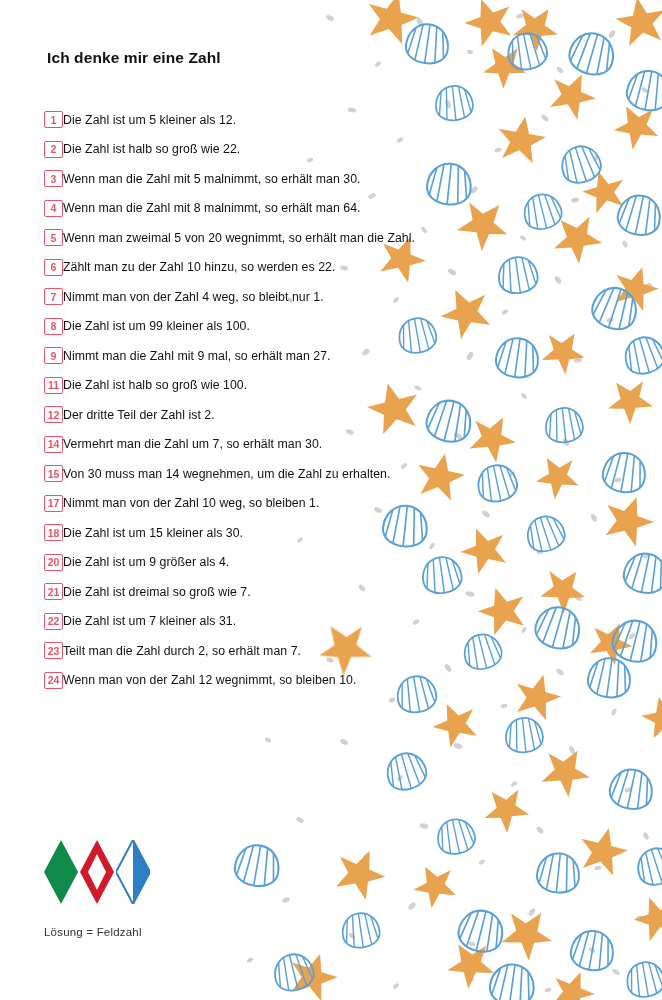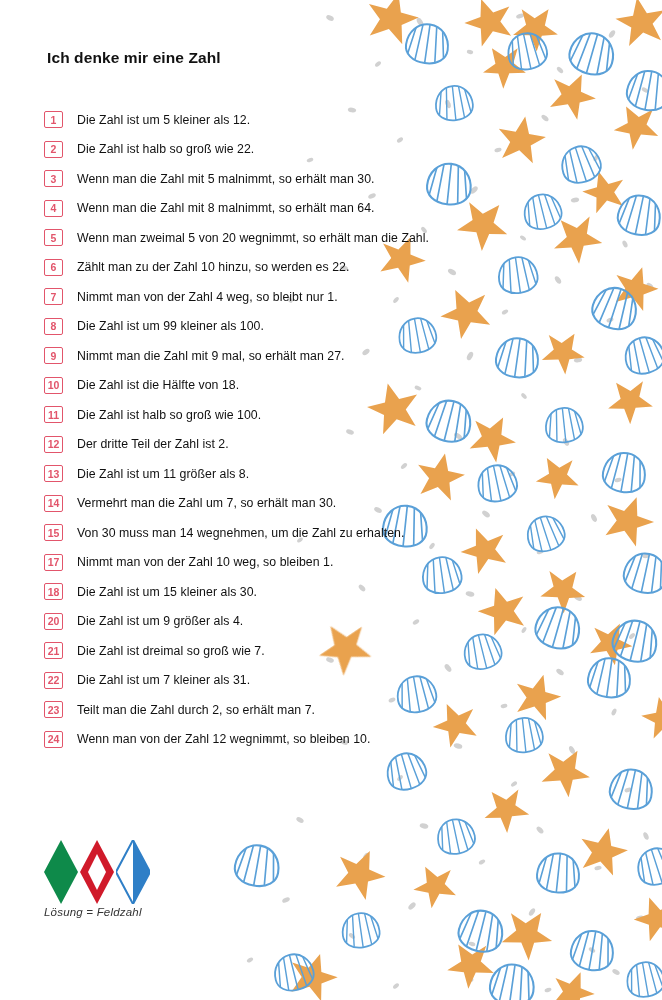--- a/index.html
+++ b/index.html
@@ -66,21 +66,20 @@
     color: #e2556b;
     font-size: 10.5px;
     font-weight: bold;
     display: flex;
     align-items: center;
     justify-content: center;
     box-sizing: border-box;
   }
 
   .task-text {
-    margin-left: 14px;
     font-size: 12.3px;
     color: #111111;
     white-space: nowrap;
     letter-spacing: 0.05px;
   }
 
   
   #solution-block {
     position: absolute;
     top: 838px;
@@ -93,25 +92,24 @@
     height: 68px;
   }
   .diamond {
     width: 34px;
     height: 64px;
     margin-right: 2px;
     position: relative;
   }
   .diamond svg { display: block; }
   #solution-label {
-    margin-top: 0;
+    margin-top: 20px;
     font-size: 11.5px;
     color: #333333;
     letter-spacing: 0.2px;
-    font-style: italic;
   }
 </style>
 </head>
 <body>
 
 <svg id="bg-decor" viewBox="0 0 662 1000" xmlns="http://www.w3.org/2000/svg">
   <defs>
 
     <symbol id="starfish" viewBox="-50 -50 100 100">
       <path d="M0,-46 L13,-14 L46,-14 L20,7 L30,40 L0,20 L-30,40 L-20,7 L-46,-14 L-13,-14 Z" fill="#e8a košice"></path>
@@ -339,34 +337,26 @@
     </div>
     <div class="task-row">
       <span class="task-num">8</span>
       <span class="task-text">Die Zahl ist um 99 kleiner als 100.</span>
     </div>
     <div class="task-row">
       <span class="task-num">9</span>
       <span class="task-text">Nimmt man die Zahl mit 9 mal, so erhält man 27.</span>
     </div>
     <div class="task-row">
-      <span class="task-num">10</span>
-      <span class="task-text">Die Zahl ist die Hälfte von 18.</span>
-    </div>
-    <div class="task-row">
       <span class="task-num">11</span>
       <span class="task-text">Die Zahl ist halb so groß wie 100.</span>
     </div>
     <div class="task-row">
       <span class="task-num">12</span>
       <span class="task-text">Der dritte Teil der Zahl ist 2.</span>
-    </div>
-    <div class="task-row">
-      <span class="task-num">13</span>
-      <span class="task-text">Die Zahl ist um 11 größer als 8.</span>
     </div>
     <div class="task-row">
       <span class="task-num">14</span>
       <span class="task-text">Vermehrt man die Zahl um 7, so erhält man 30.</span>
     </div>
     <div class="task-row">
       <span class="task-num">15</span>
       <span class="task-text">Von 30 muss man 14 wegnehmen, um die Zahl zu erhalten.</span>
     </div>
     <div class="task-row">

